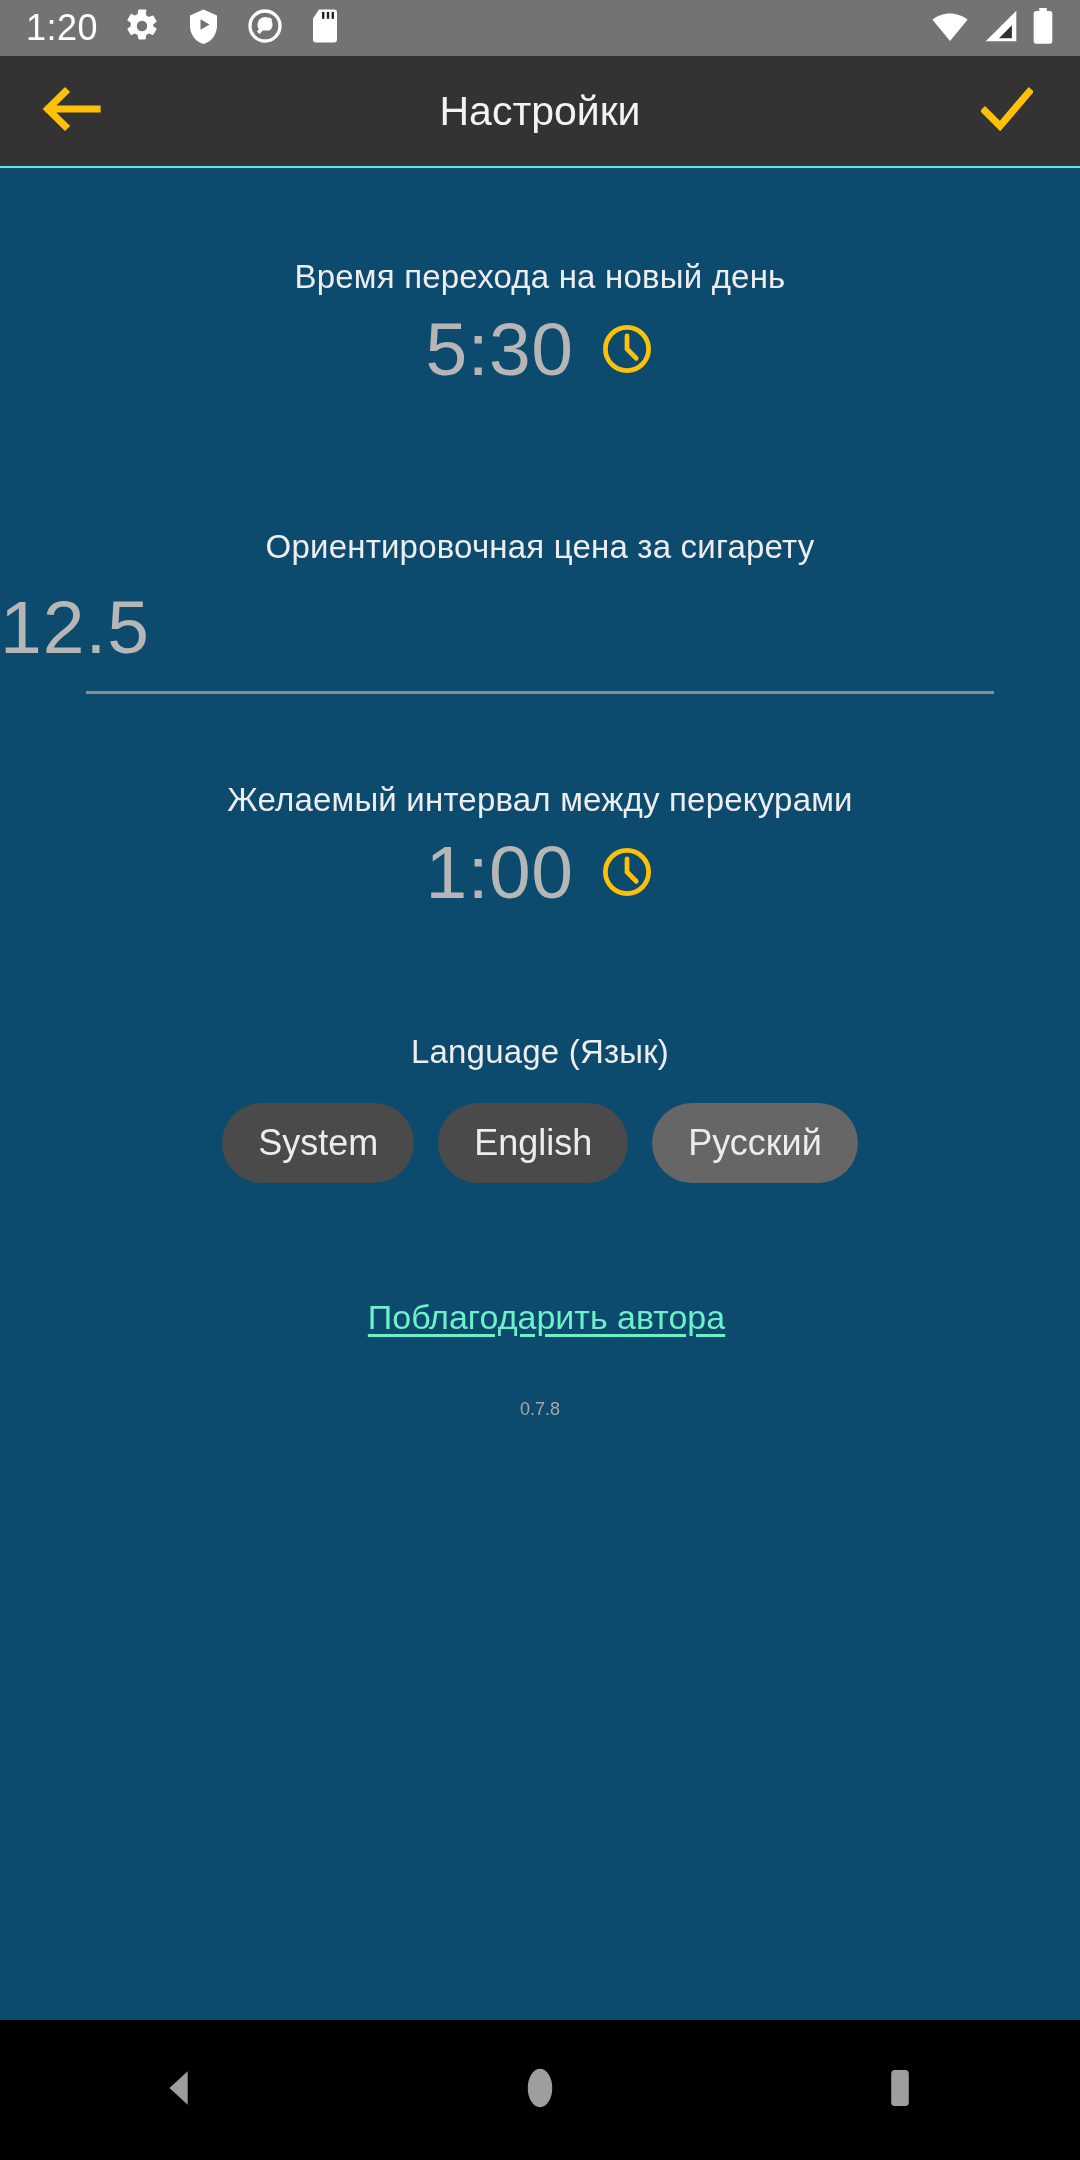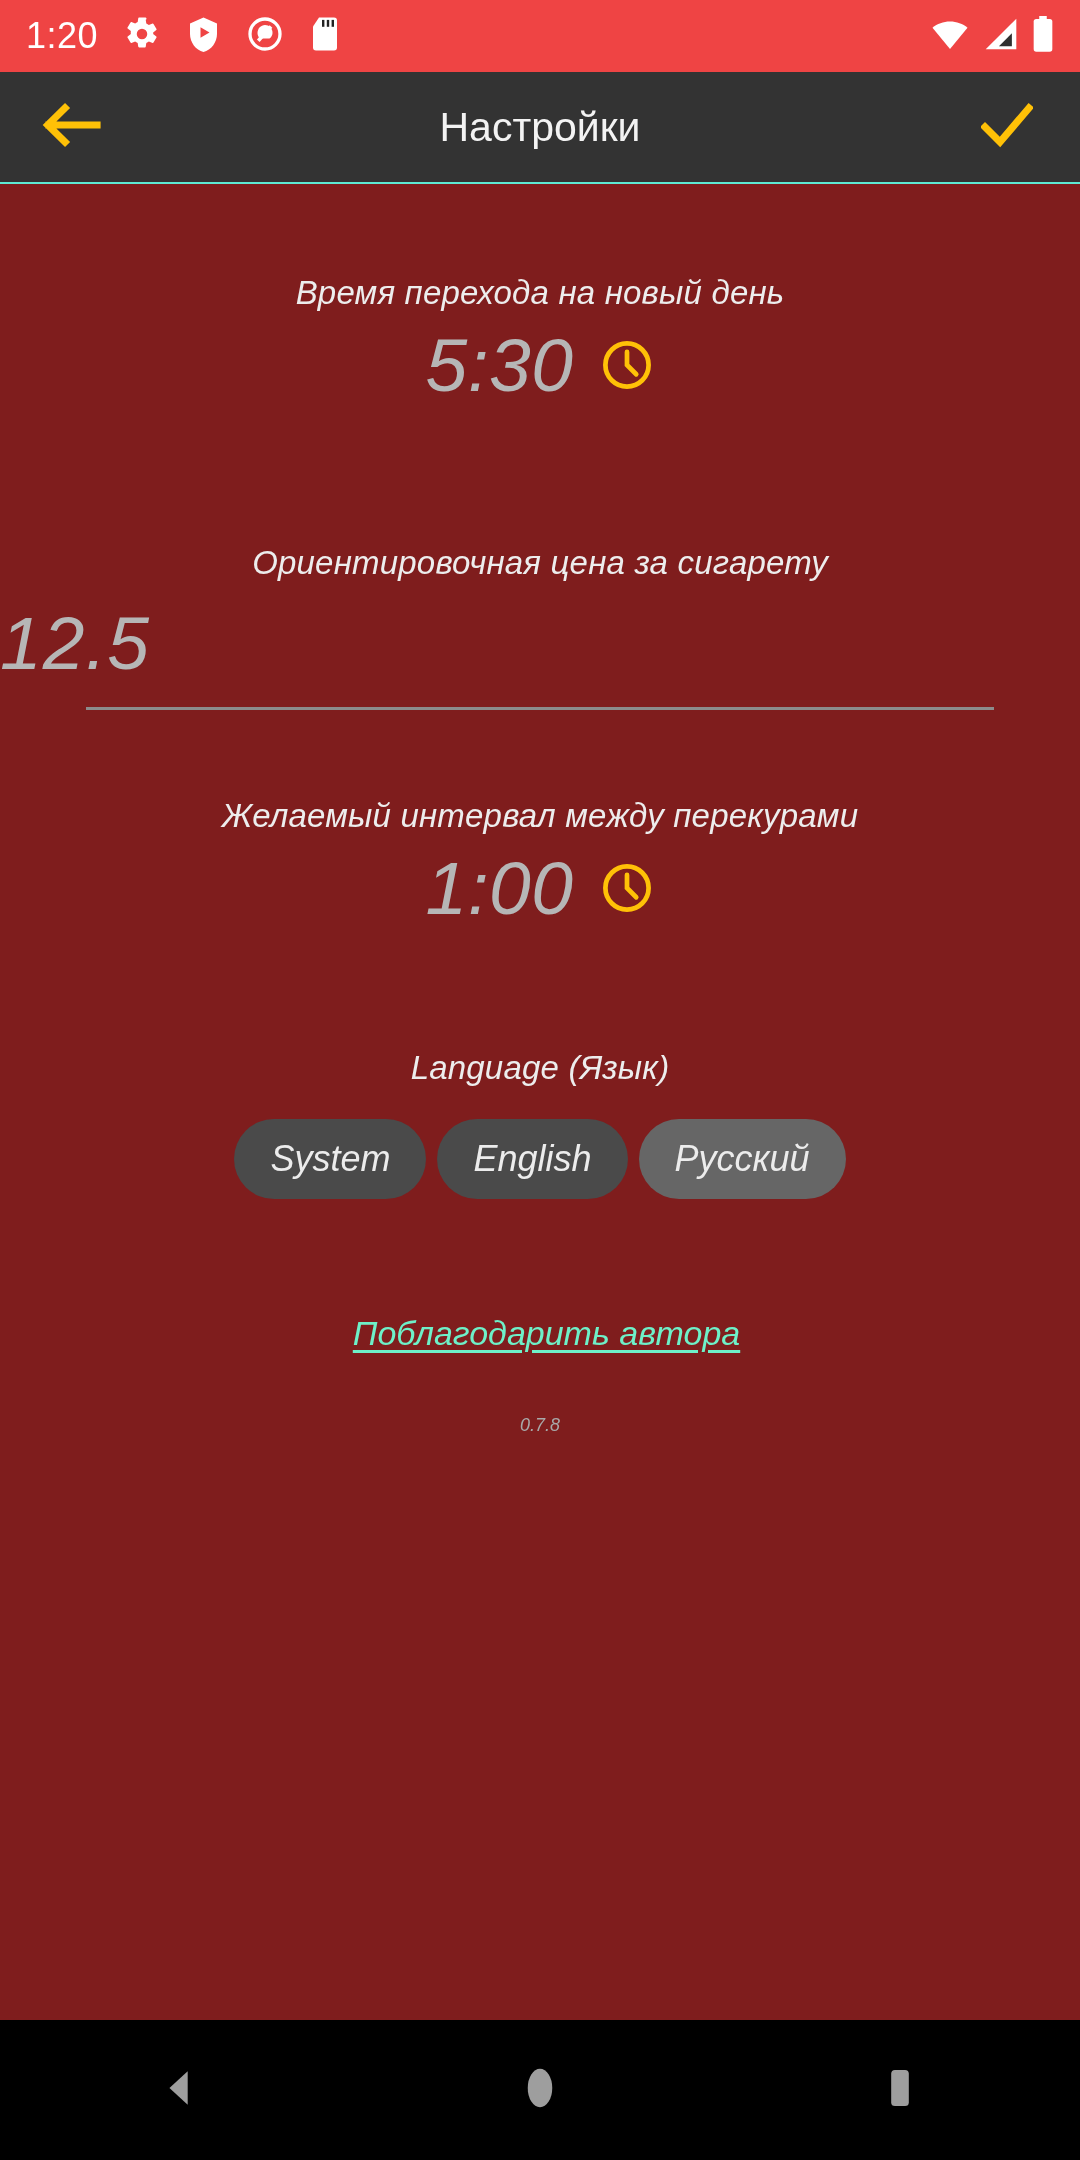--- a/index.html
+++ b/index.html
@@ -11,22 +11,22 @@
   }
   #screen {
     position:relative;
     width:1080px; height:2160px;
     background:#303030;
     display:flex; flex-direction:column;
   }
 
   
   .status-bar {
-    height:72px;
-    background:#ef4444;
+    height:56px;
+    background:#737373;
     display:flex; align-items:center;
     padding:0 26px;
     flex:0 0 auto;
   }
   .status-clock {
     color:#ffffff;
     font-size:36px;
     letter-spacing:0.5px;
     margin-right:26px;
     font-family:"Liberation Sans", sans-serif;
@@ -63,23 +63,22 @@
     transform:translateY(-50%);
     width:74px; height:74px;
     display:flex; align-items:center; justify-content:center;
     cursor:pointer;
   }
 
   
   .content {
     flex:1 1 auto;
     position:relative;
-    background:#7f1d1d;
+    background:#0c4a6e;
     overflow:hidden;
-    font-style:italic;
   }
   .section { width:100%; text-align:center; position:absolute; left:0; }
   .section-label {
     color:#ededed;
     font-size:33px;
     font-weight:400;
     letter-spacing:0.2px;
   }
   .value-row {
     display:flex; align-items:center; justify-content:center;
@@ -107,21 +106,21 @@
   .price-underline {
     height:3px;
     background:#8c8c8c;
     margin:24px auto 0 auto;
     width:908px;
   }
 
   
   .lang-chips {
     display:flex; justify-content:center; align-items:center;
-    gap:11px;
+    gap:24px;
     margin-top:32px;
   }
   .chip {
     border-radius:48px;
     padding:22px 36px;
     color:#ececec;
     font-size:36px;
     line-height:1;
     cursor:pointer;
     background:#4a4a4a;

